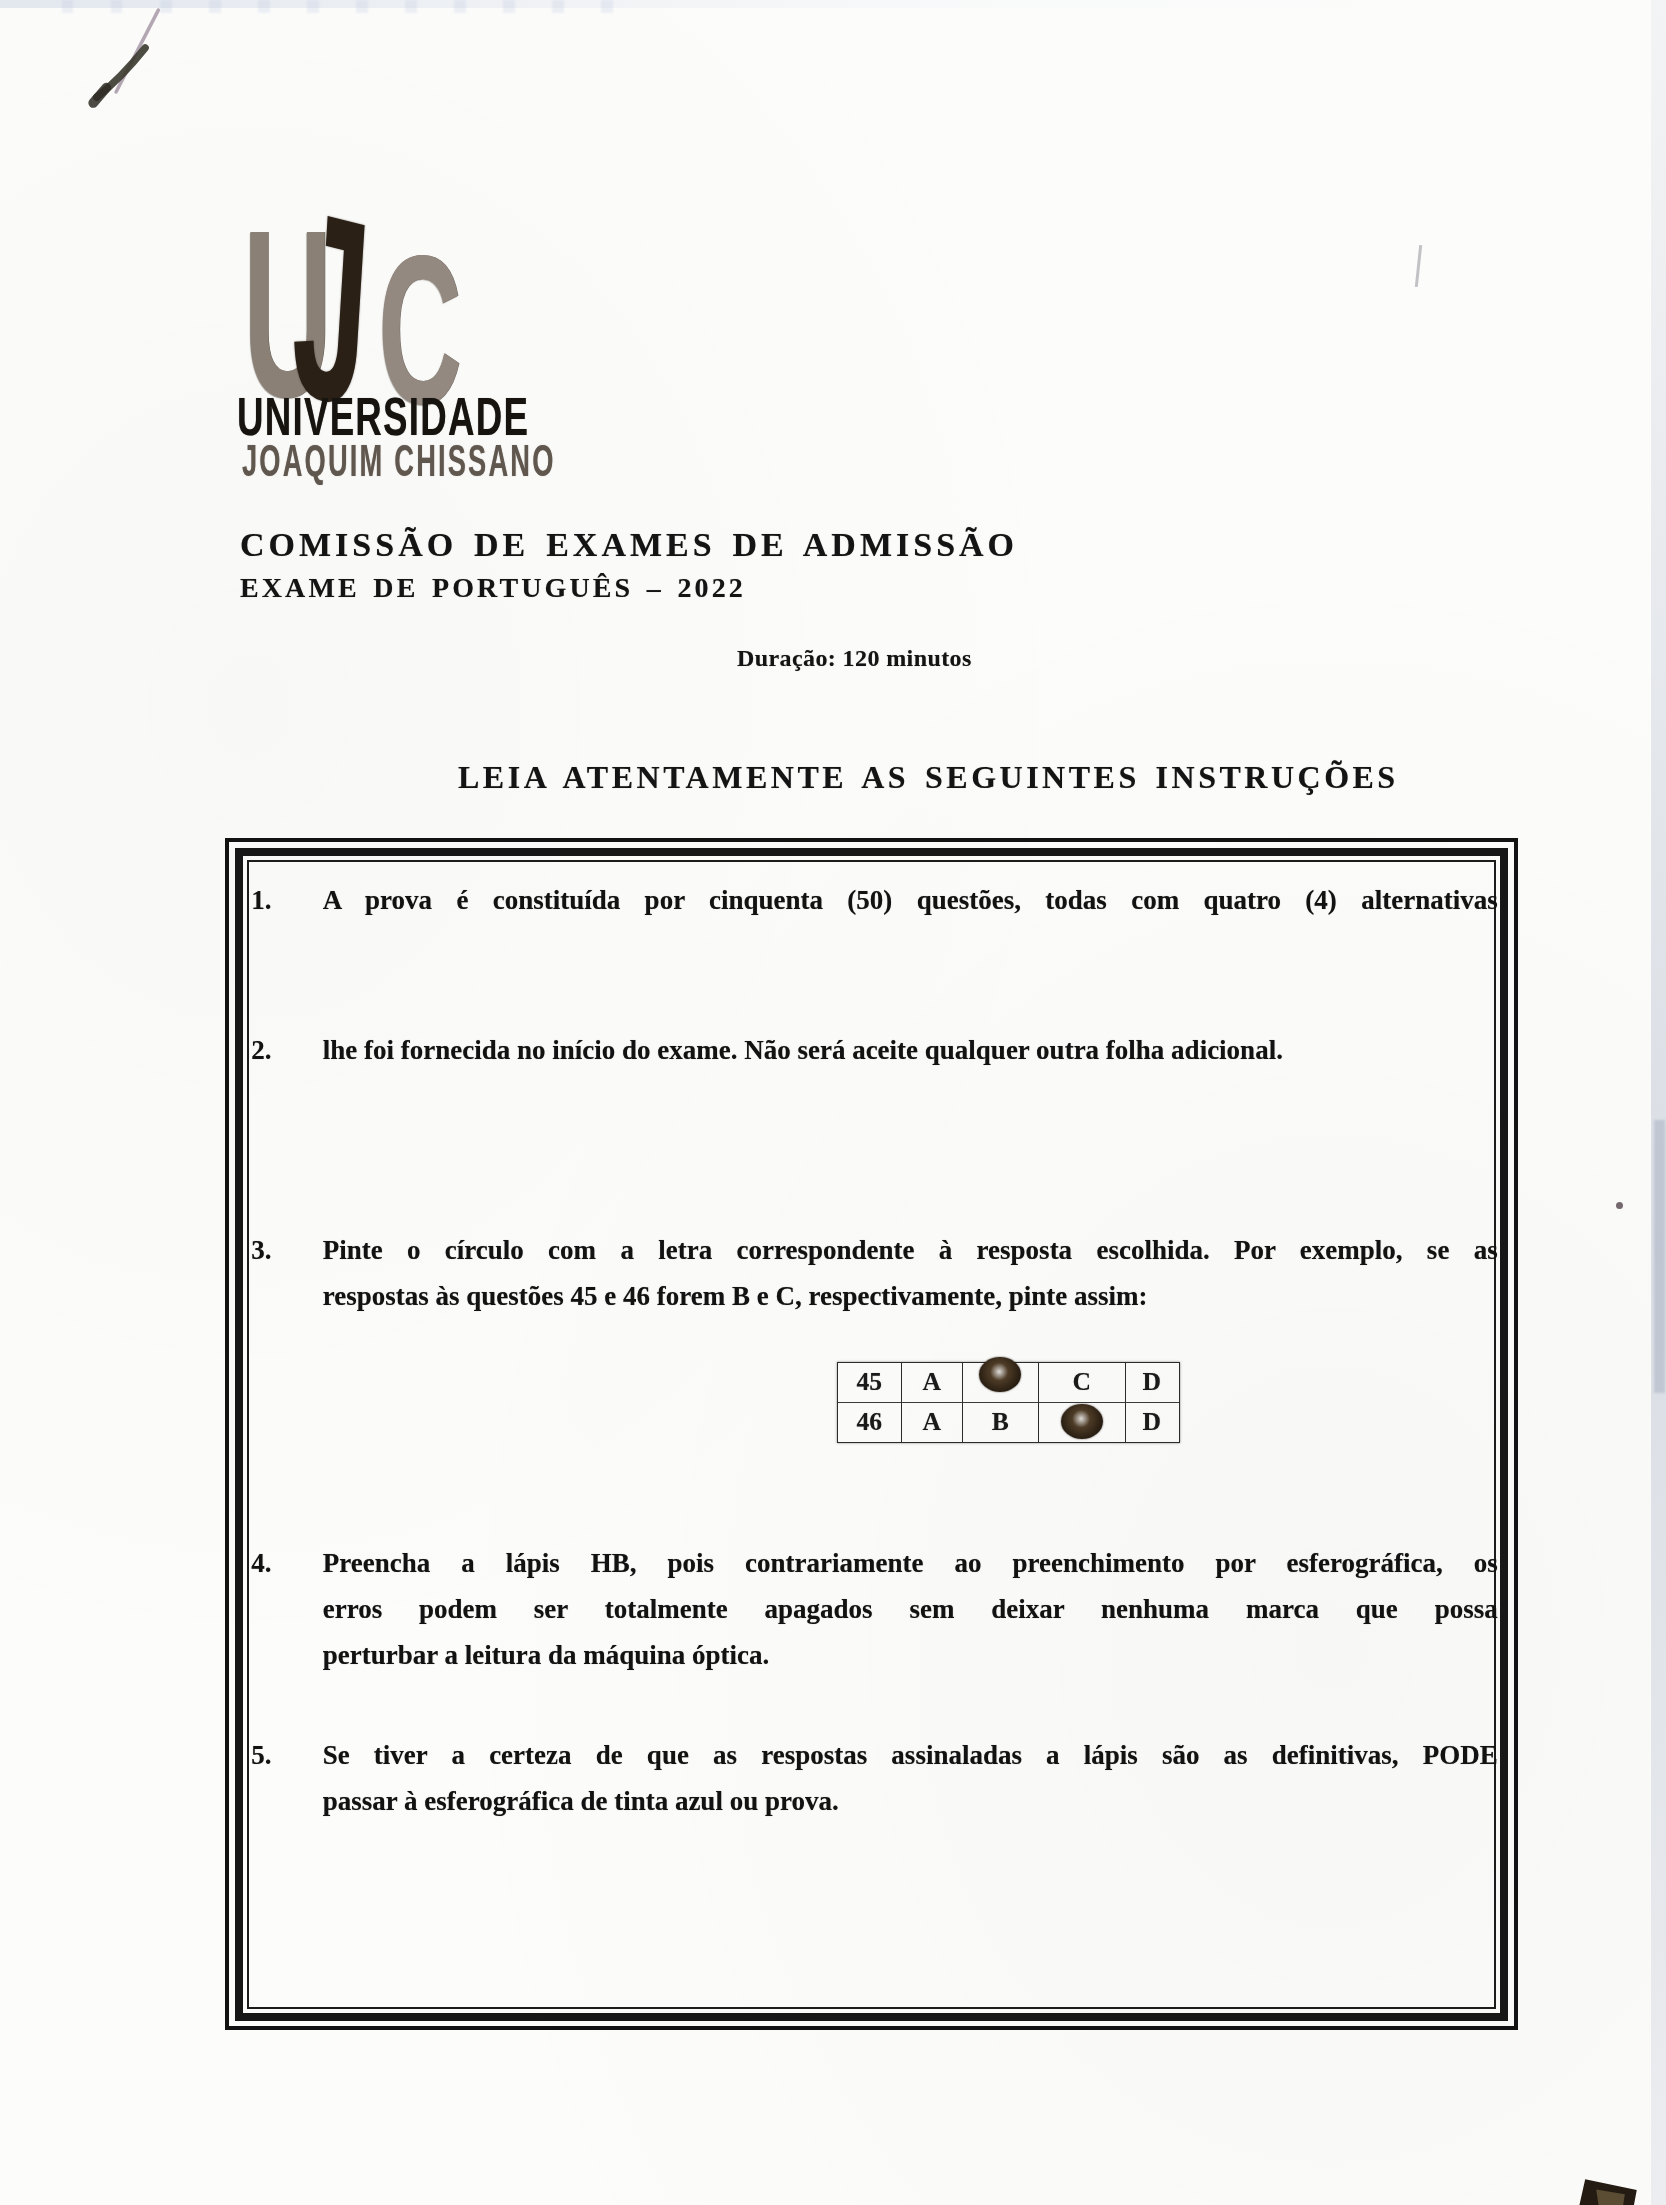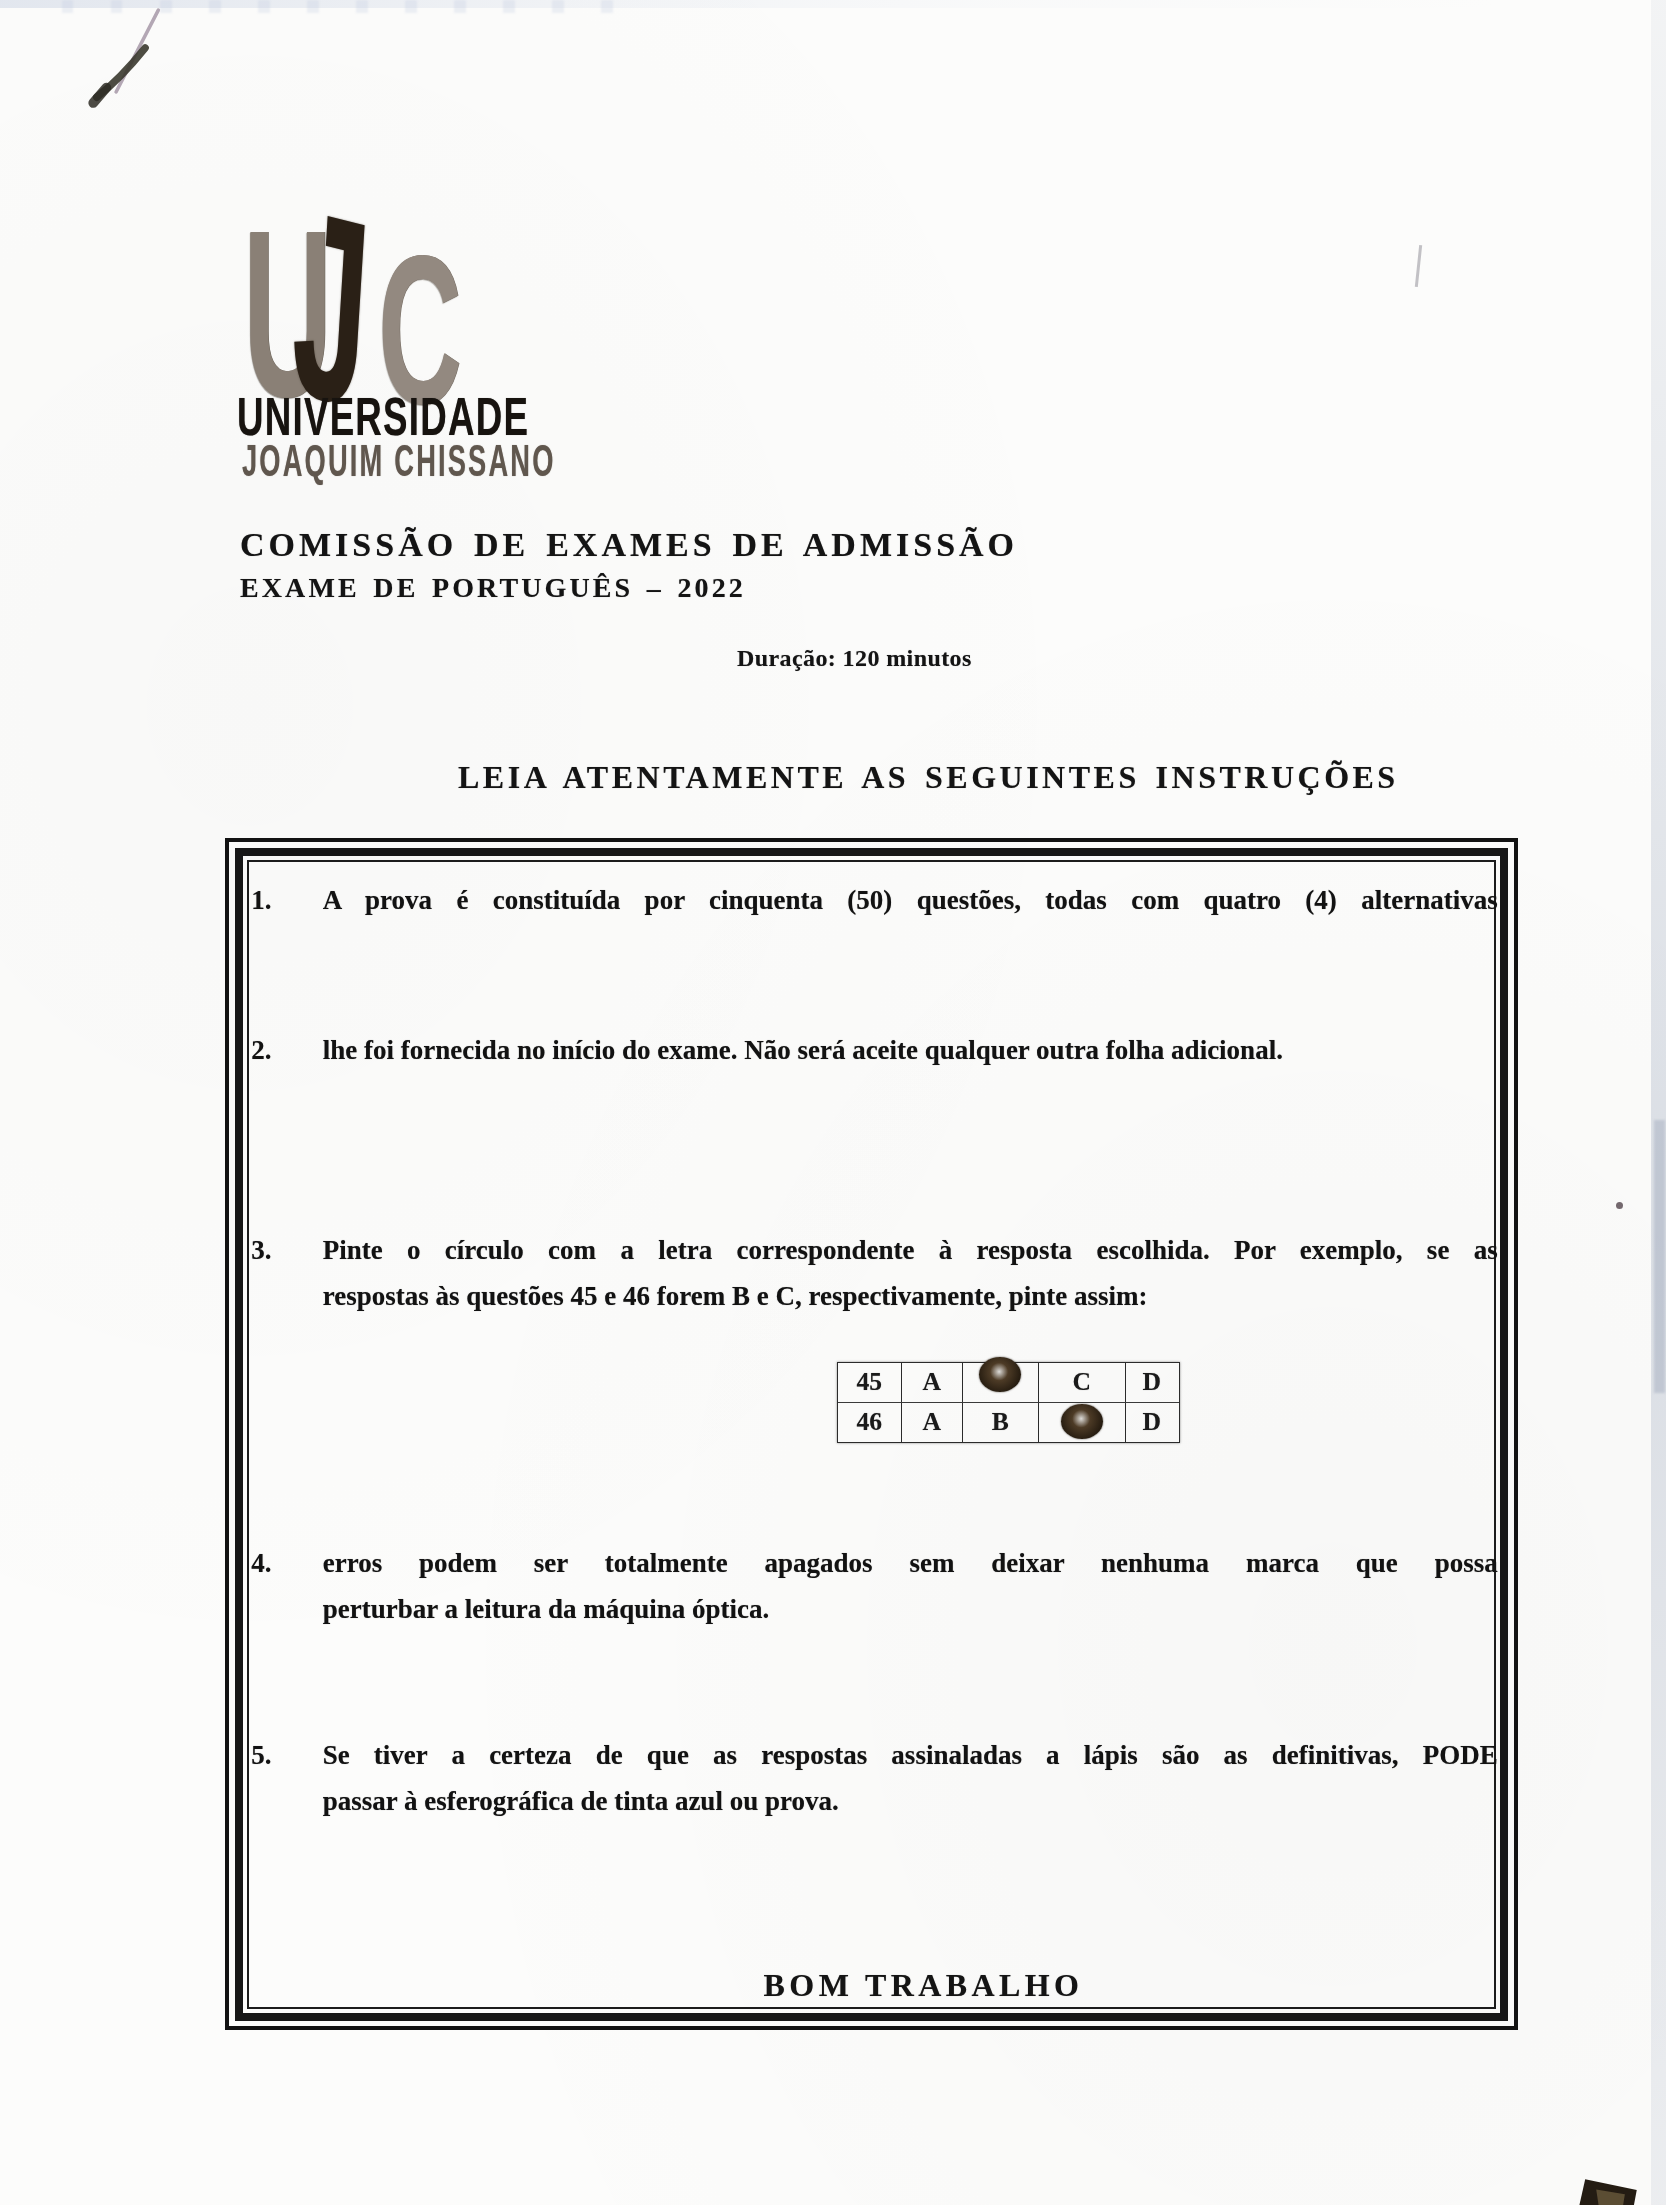--- a/index.html
+++ b/index.html
@@ -139,34 +139,34 @@
                 <span></span>
                 <div class="fill-circle fc-mid"></div>
               </div>
             <div class="ans-cell c4">D</div>
           </div>
         </div>
 
         <div class="item" style="top:678px">
           <span class="num">4.</span>
           <div class="itext">
+              <span class="jline">Preencha a lápis HB, pois contrariamente ao preenchimento por esferográfica, os</span>
               <span class="jline">erros podem ser totalmente apagados sem deixar nenhuma marca que possa</span>
               <span class="jline jlast">perturbar a leitura da máquina óptica.</span>
             </div>
         </div>
 
         <div class="item" style="top:870px">
           <span class="num">5.</span>
           <div class="itext">
               <span class="jline">Se tiver a certeza de que as respostas assinaladas a lápis são as definitivas, PODE</span>
               <span class="jline jlast">passar à esferográfica de tinta azul ou prova.</span>
             </div>
         </div>
 
-        <div class="closing" style="top:1105px">BOM TRABALHO</div>
 
       </div>
     </div>
   </div>
 </div>
 
 <svg class="abs ink-blots" viewBox="0 0 628 420">
 
   <polygon points="445,62 562,86 548,162 470,168 432,120" fill="#241c13"></polygon>
   <polygon points="470,85 535,96 528,140 478,138" fill="#6e5d3f" opacity="0.75"></polygon>

